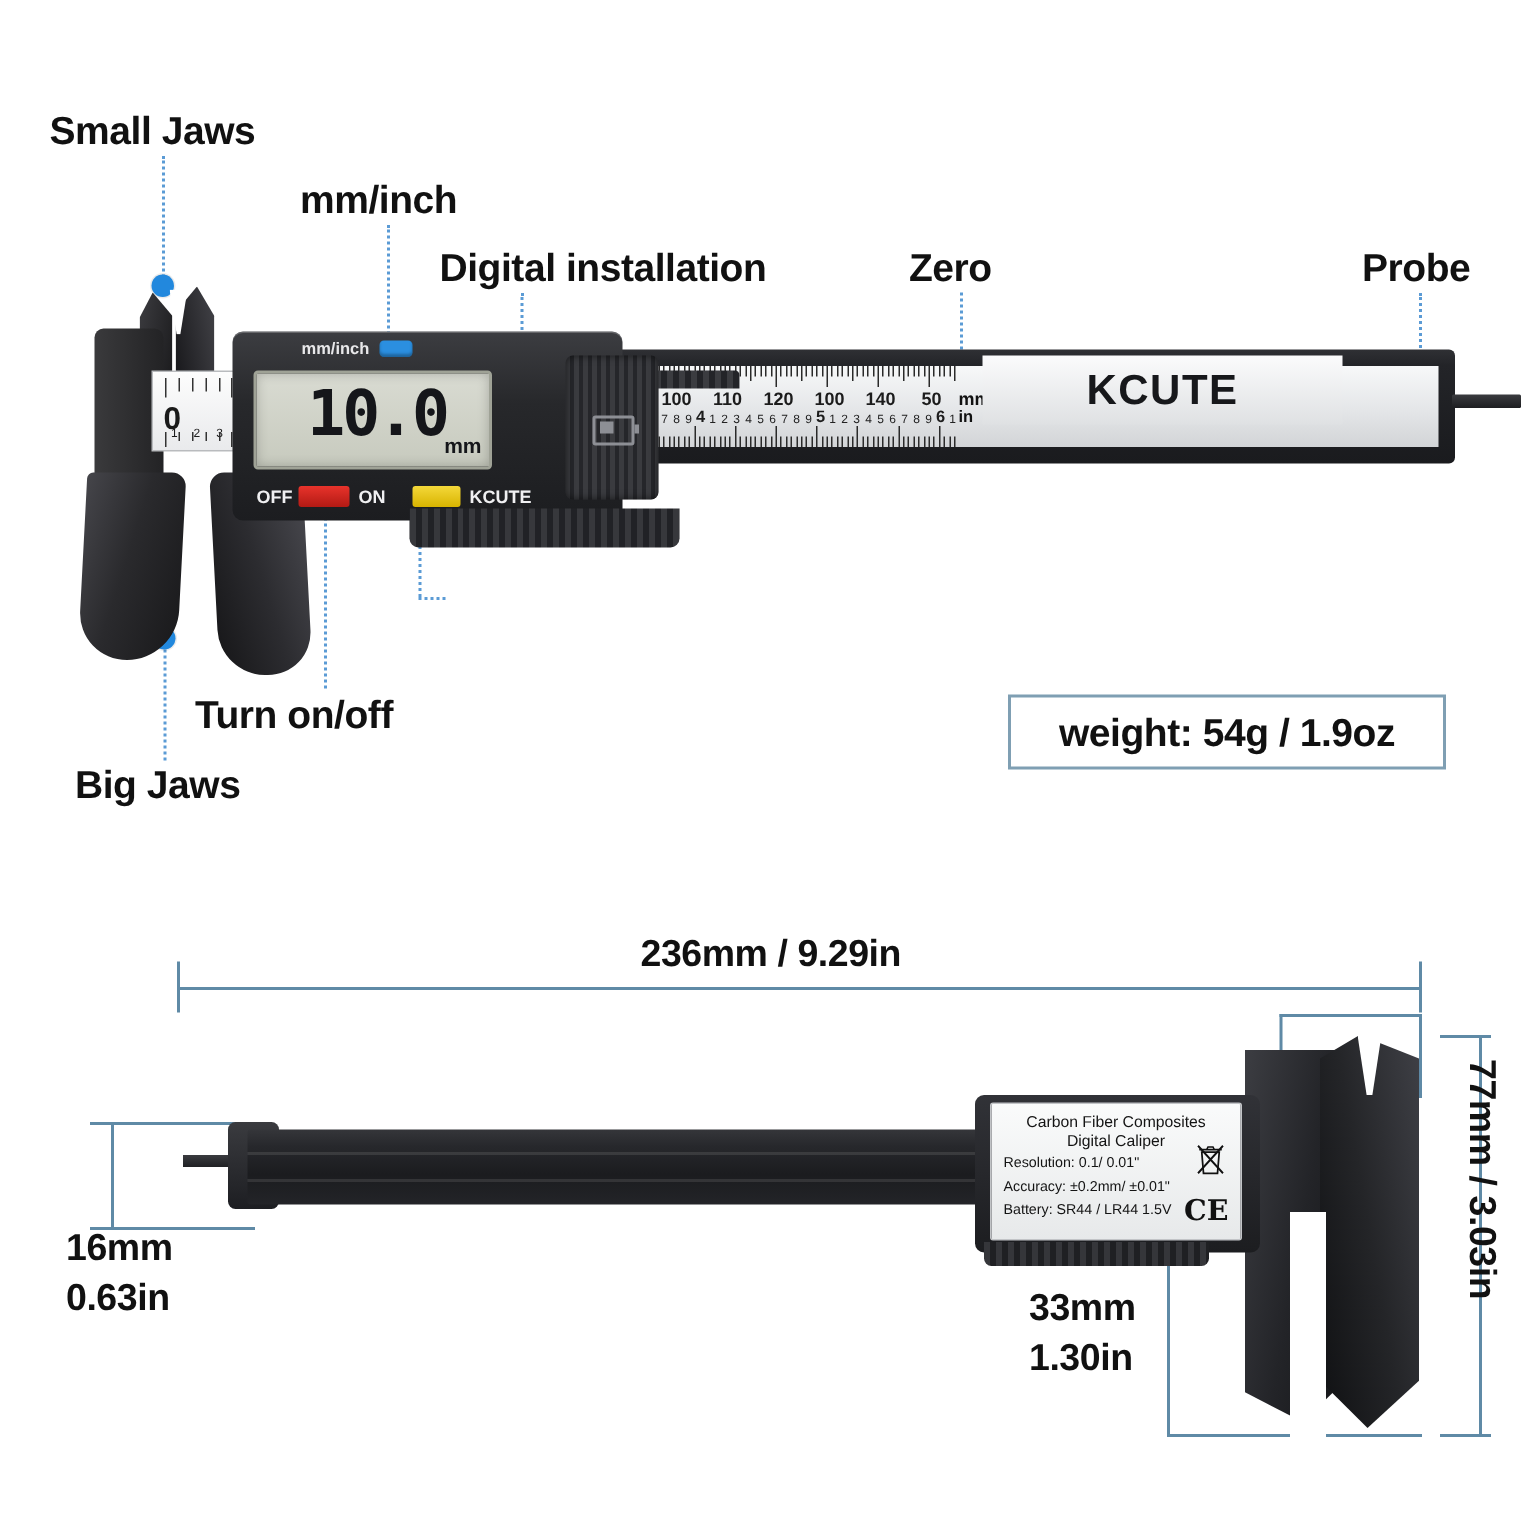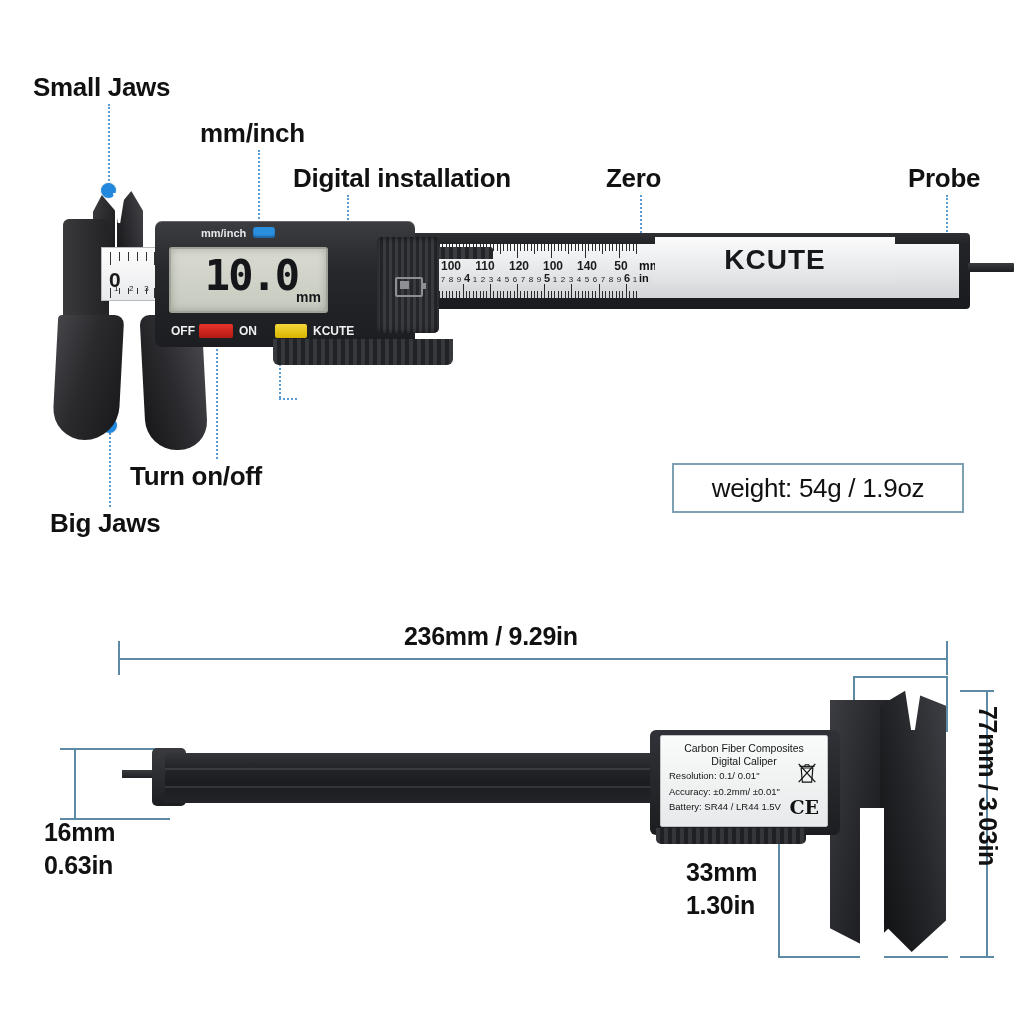--- a/index.html
+++ b/index.html
@@ -178,21 +178,21 @@
     position:absolute;left:913px;top:78px;width:46px;height:9px;
     background:linear-gradient(180deg,#3a3b3f,#1d1e21);border-radius:1px;
   }
 
   
   #weight-box{
     position:absolute;left:672px;top:463px;width:288px;height:46px;
     border:2px solid #7f9fb3;background:#fff;
     display:flex;align-items:center;justify-content:center;
   }
-  #weight-box span{font-size:26px;font-weight:normal;letter-spacing:-0.3px;}
+  #weight-box span{font-size:26px;font-weight:bold;letter-spacing:-0.3px;}
 
   
   .dimline{position:absolute;background:#5f8aa6;}
   .dimline.h{height:1.5px;}
   .dimline.v{width:1.5px;}
   .dimtext{position:absolute;font-size:25px;font-weight:bold;color:#111;white-space:nowrap;letter-spacing:-0.3px;}
   .dimtext.small{font-size:23px;}
   .vert{transform-origin:left top;}
 
   
@@ -563,21 +563,21 @@
     </div>
   </div>
 
   <div id="weight-box">
     <span>weight:  54g  /  1.9oz</span>
   </div>
 
   <div class="dimline h" style="left:118px;top:658px;width:830px;"></div>
   <div class="dimline v" style="left:118px;top:641px;height:34px;"></div>
   <div class="dimline v" style="left:946px;top:641px;height:34px;"></div>
-  <div class="dimtext" style="left:404px;top:622px;">236mm   /   9.29in</div>
+  <div class="dimtext" style="left:427px;top:622px;">236mm   /   9.29in</div>
 
   <div class="dimline h" style="left:853px;top:676px;width:95px;"></div>
   <div class="dimline v" style="left:853px;top:676px;height:56px;"></div>
   <div class="dimline v" style="left:946px;top:676px;height:56px;"></div>
 
   <div class="dimline v" style="left:986px;top:690px;height:268px;"></div>
   <div class="dimline h" style="left:960px;top:690px;width:34px;"></div>
   <div class="dimline h" style="left:960px;top:956px;width:34px;"></div>
   <div class="dimtext vert" style="left:1002px;top:706px;transform:rotate(90deg);">77mm / 3.03in</div>
 

